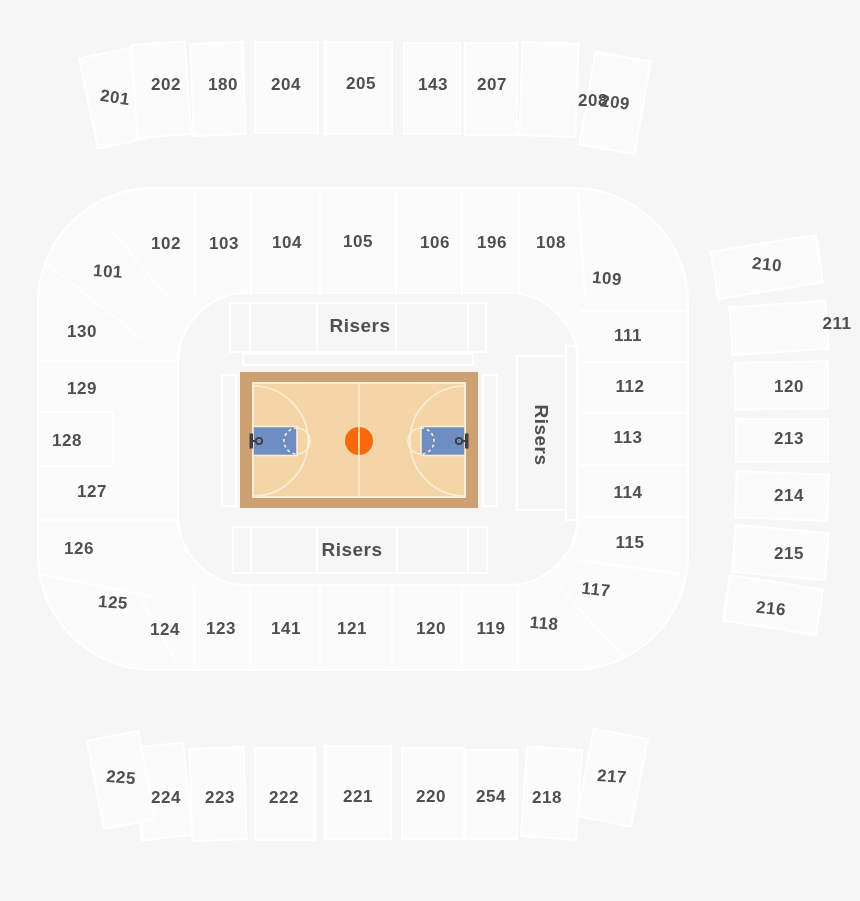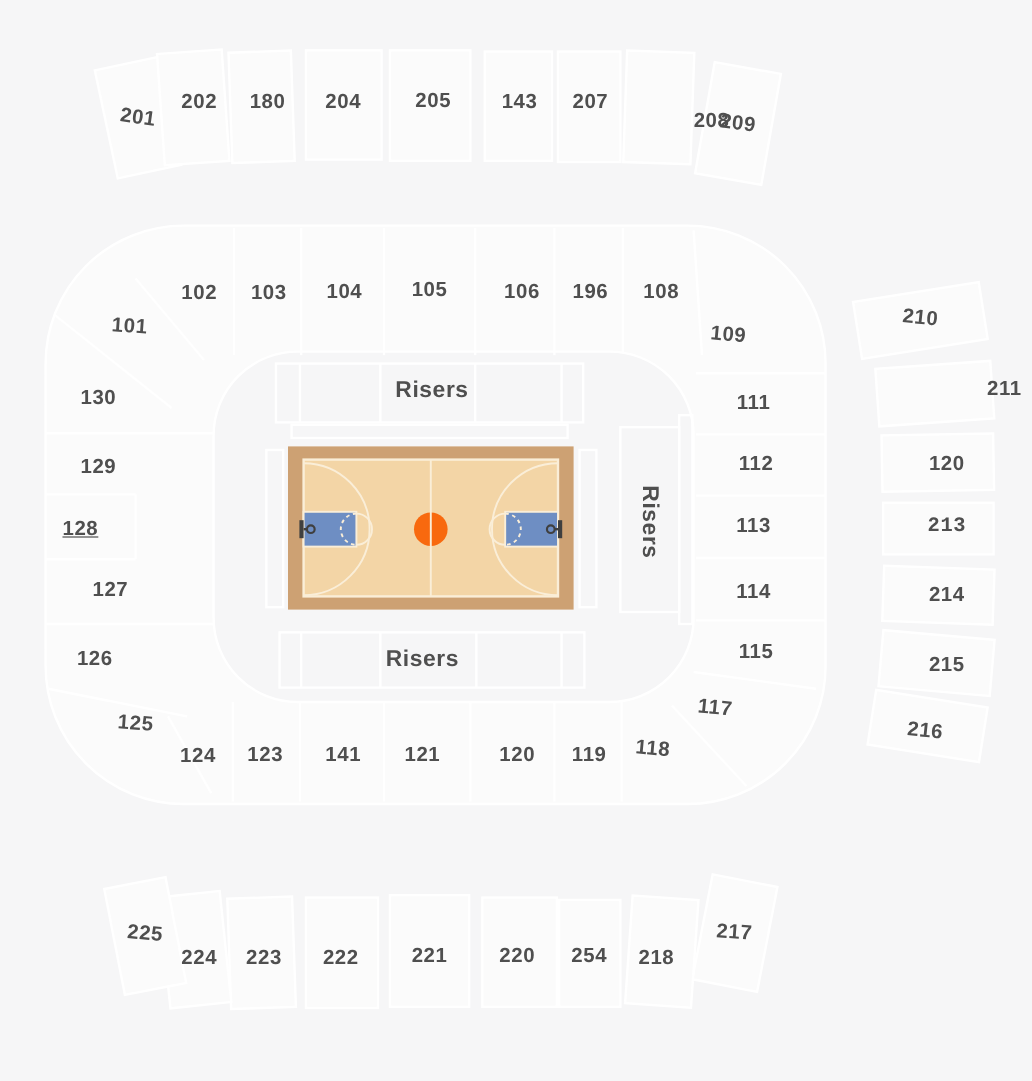--- a/index.html
+++ b/index.html
@@ -172,36 +172,36 @@
       <div class="seat-label" style="left: 544px; top: 624px; transform: translate(-50%, -50%) rotate(5deg);">118</div>
       <div class="seat-label" style="left: 491px; top: 629px;">119</div>
       <div class="seat-label" style="left: 431px; top: 629px;">120</div>
       <div class="seat-label" style="left: 352px; top: 629px;">121</div>
       <div class="seat-label" style="left: 286px; top: 629px;">141</div>
       <div class="seat-label" style="left: 221px; top: 629px;">123</div>
       <div class="seat-label" style="left: 165px; top: 630px;">124</div>
       <div class="seat-label" style="left: 113px; top: 603px; transform: translate(-50%, -50%) rotate(4deg);">125</div>
       <div class="seat-label" style="left: 79px; top: 549px;">126</div>
       <div class="seat-label" style="left: 80px; top: 492px; margin-left: 12px;">127</div>
-      <div class="seat-label" style="left: 67px; top: 441px; text-decoration: underline;">128</div>
+      <div class="seat-label" style="left: 67px; top: 441px;">128</div>
       <div class="seat-label" style="left: 82px; top: 389px;">129</div>
       <div class="seat-label" style="left: 82px; top: 332px;">130</div>
       <div class="seat-label" style="left: 115px; top: 98px; transform: translate(-50%, -50%) rotate(8deg);">201</div>
       <div class="seat-label" style="left: 166px; top: 85px;">202</div>
       <div class="seat-label" style="left: 223px; top: 85px;">180</div>
       <div class="seat-label" style="left: 286px; top: 85px;">204</div>
       <div class="seat-label" style="left: 361px; top: 84px;">205</div>
       <div class="seat-label" style="left: 433px; top: 85px;">143</div>
       <div class="seat-label" style="left: 492px; top: 85px;">207</div>
       <div class="seat-label" style="left: 553px; top: 101px; margin-left: 40px;">208</div>
       <div class="seat-label" style="left: 615px; top: 103px; transform: translate(-50%, -50%) rotate(7deg);">209</div>
       <div class="seat-label" style="left: 767px; top: 265px; transform: translate(-50%, -50%) rotate(6deg);">210</div>
       <div class="seat-label" style="left: 789px; top: 324px; margin-left: 48px;">211</div>
       <div class="seat-label" style="left: 789px; top: 387px;">120</div>
-      <div class="seat-label" style="left: 789px; top: 439px; font-family: Liberation Mono, monospace;">213</div>
+      <div class="seat-label" style="left: 789px; top: 439px;">213</div>
       <div class="seat-label" style="left: 789px; top: 496px;">214</div>
       <div class="seat-label" style="left: 789px; top: 554px;">215</div>
       <div class="seat-label" style="left: 771px; top: 609px; transform: translate(-50%, -50%) rotate(6deg);">216</div>
       <div class="seat-label" style="left: 612px; top: 777px; transform: translate(-50%, -50%) rotate(4deg);">217</div>
       <div class="seat-label" style="left: 547px; top: 798px;">218</div>
       <div class="seat-label" style="left: 491px; top: 797px;">254</div>
       <div class="seat-label" style="left: 431px; top: 797px;">220</div>
       <div class="seat-label" style="left: 358px; top: 797px;">221</div>
       <div class="seat-label" style="left: 284px; top: 798px;">222</div>
       <div class="seat-label" style="left: 220px; top: 798px;">223</div>

